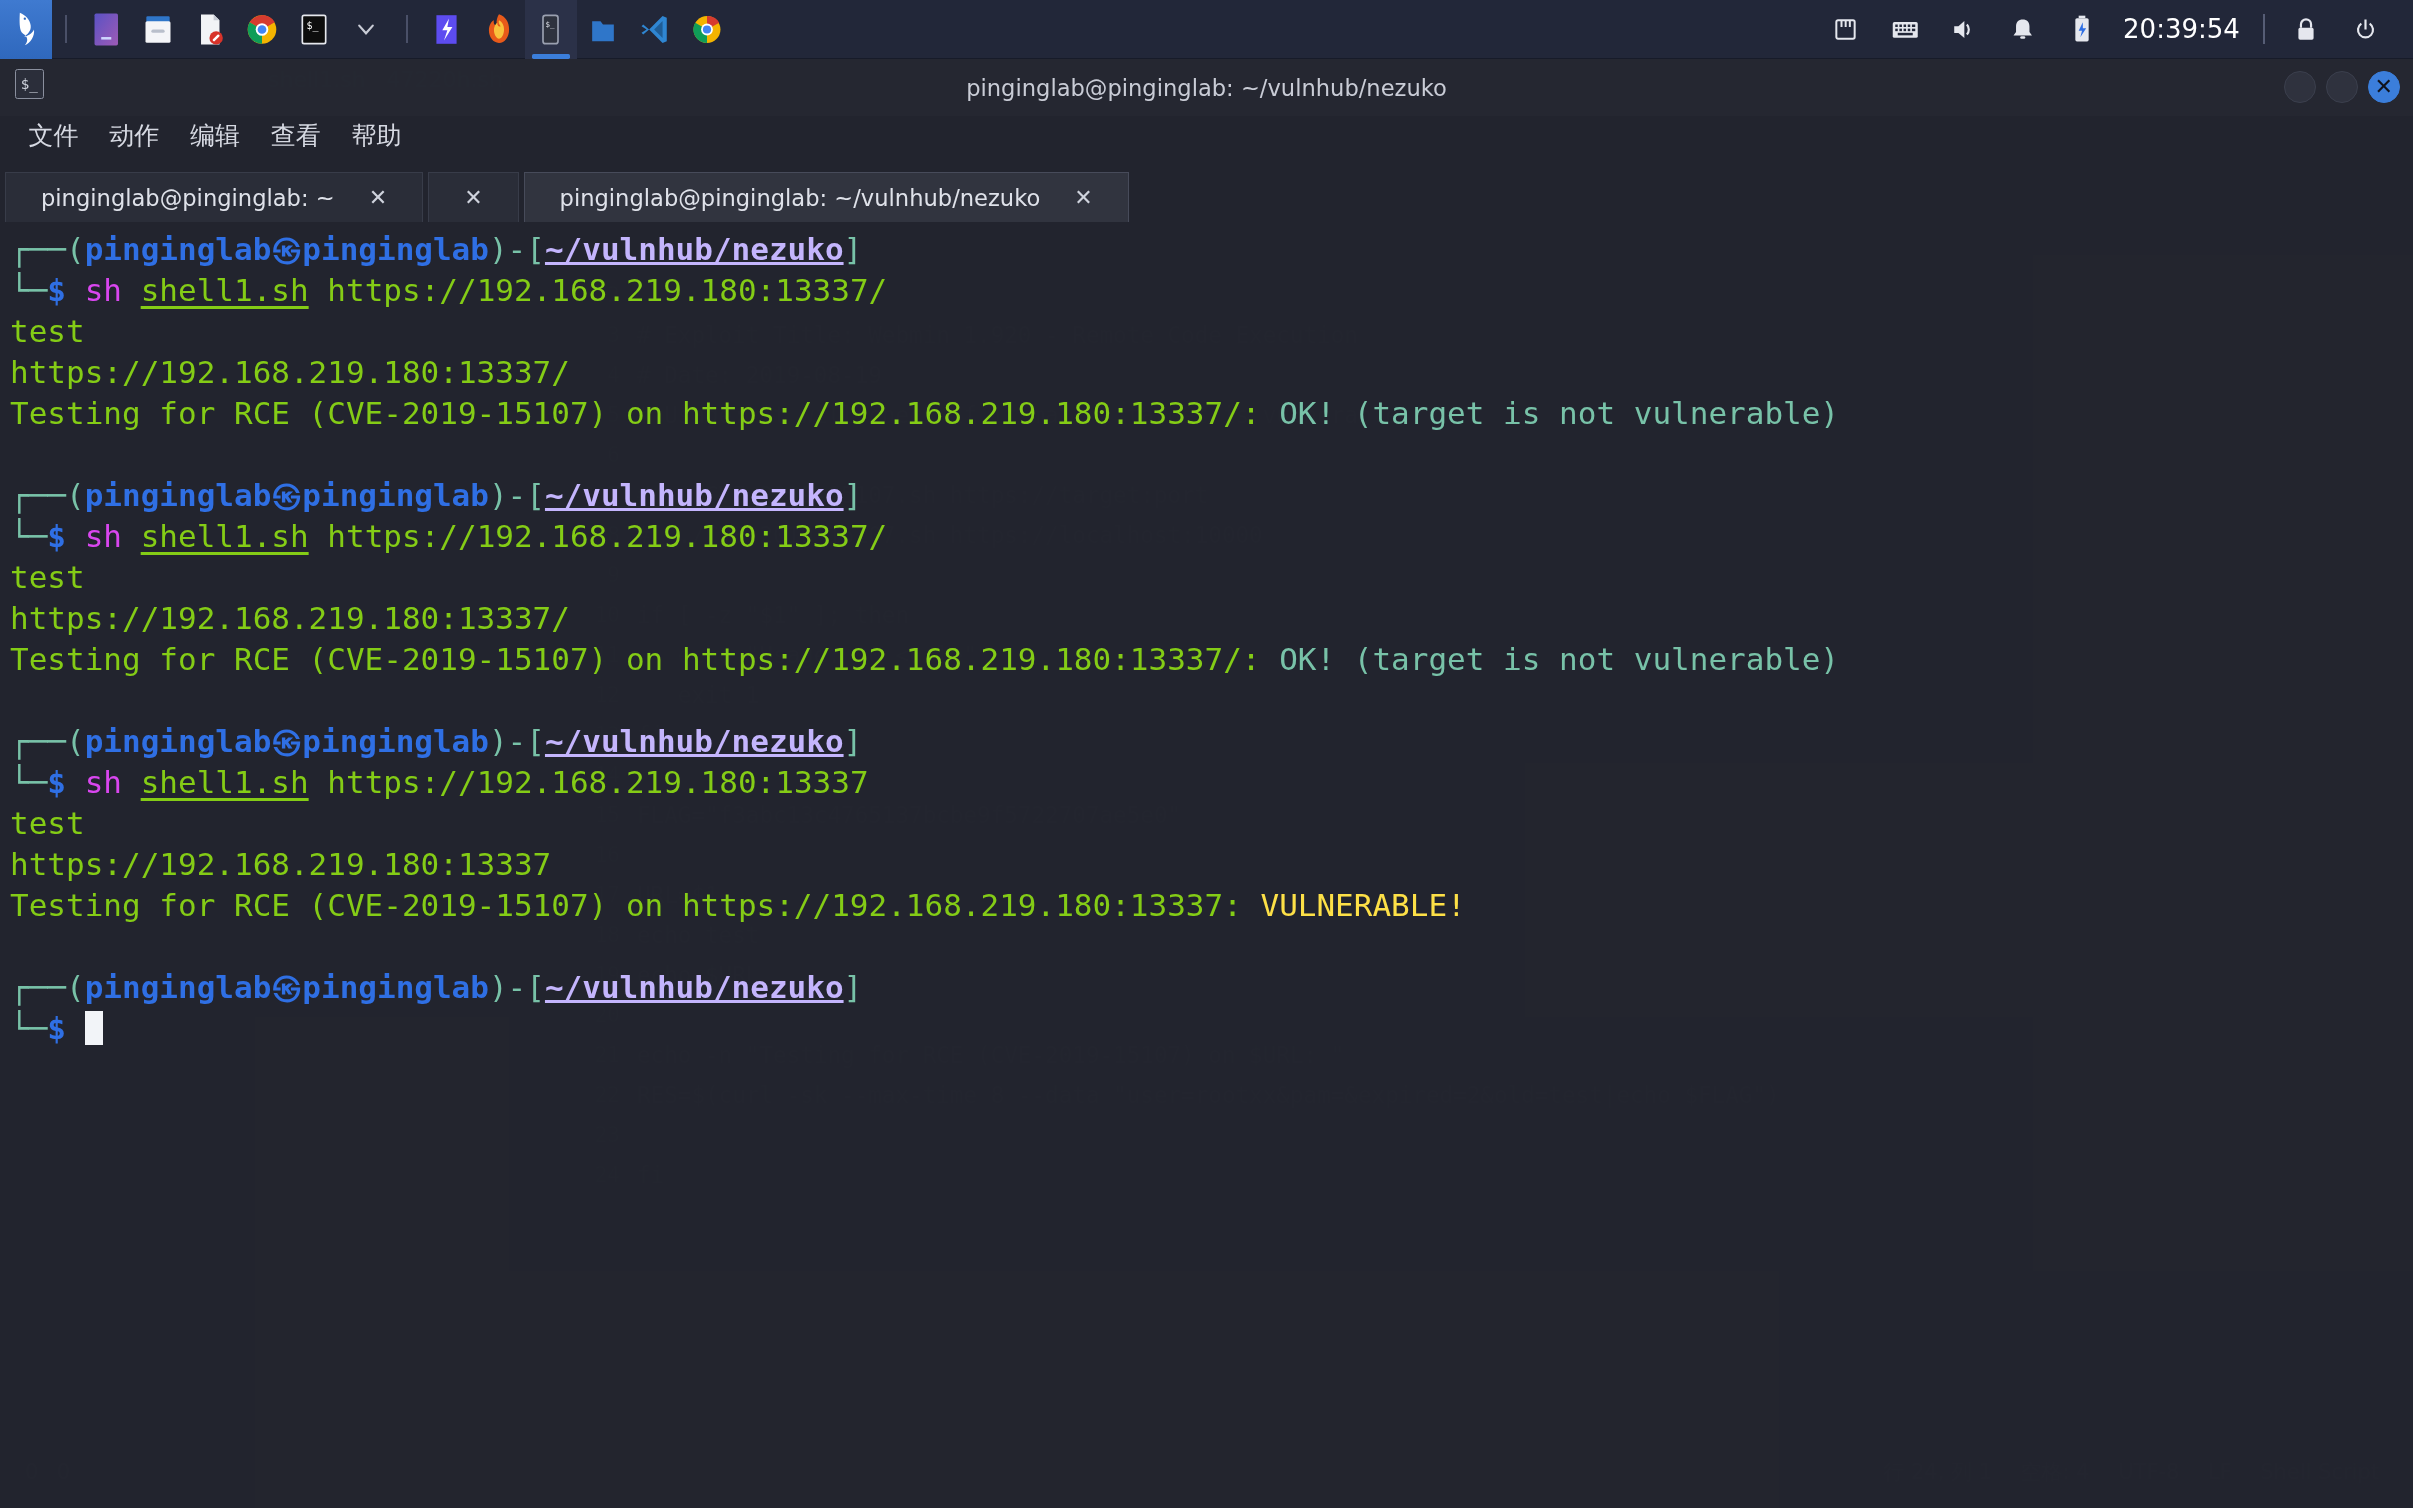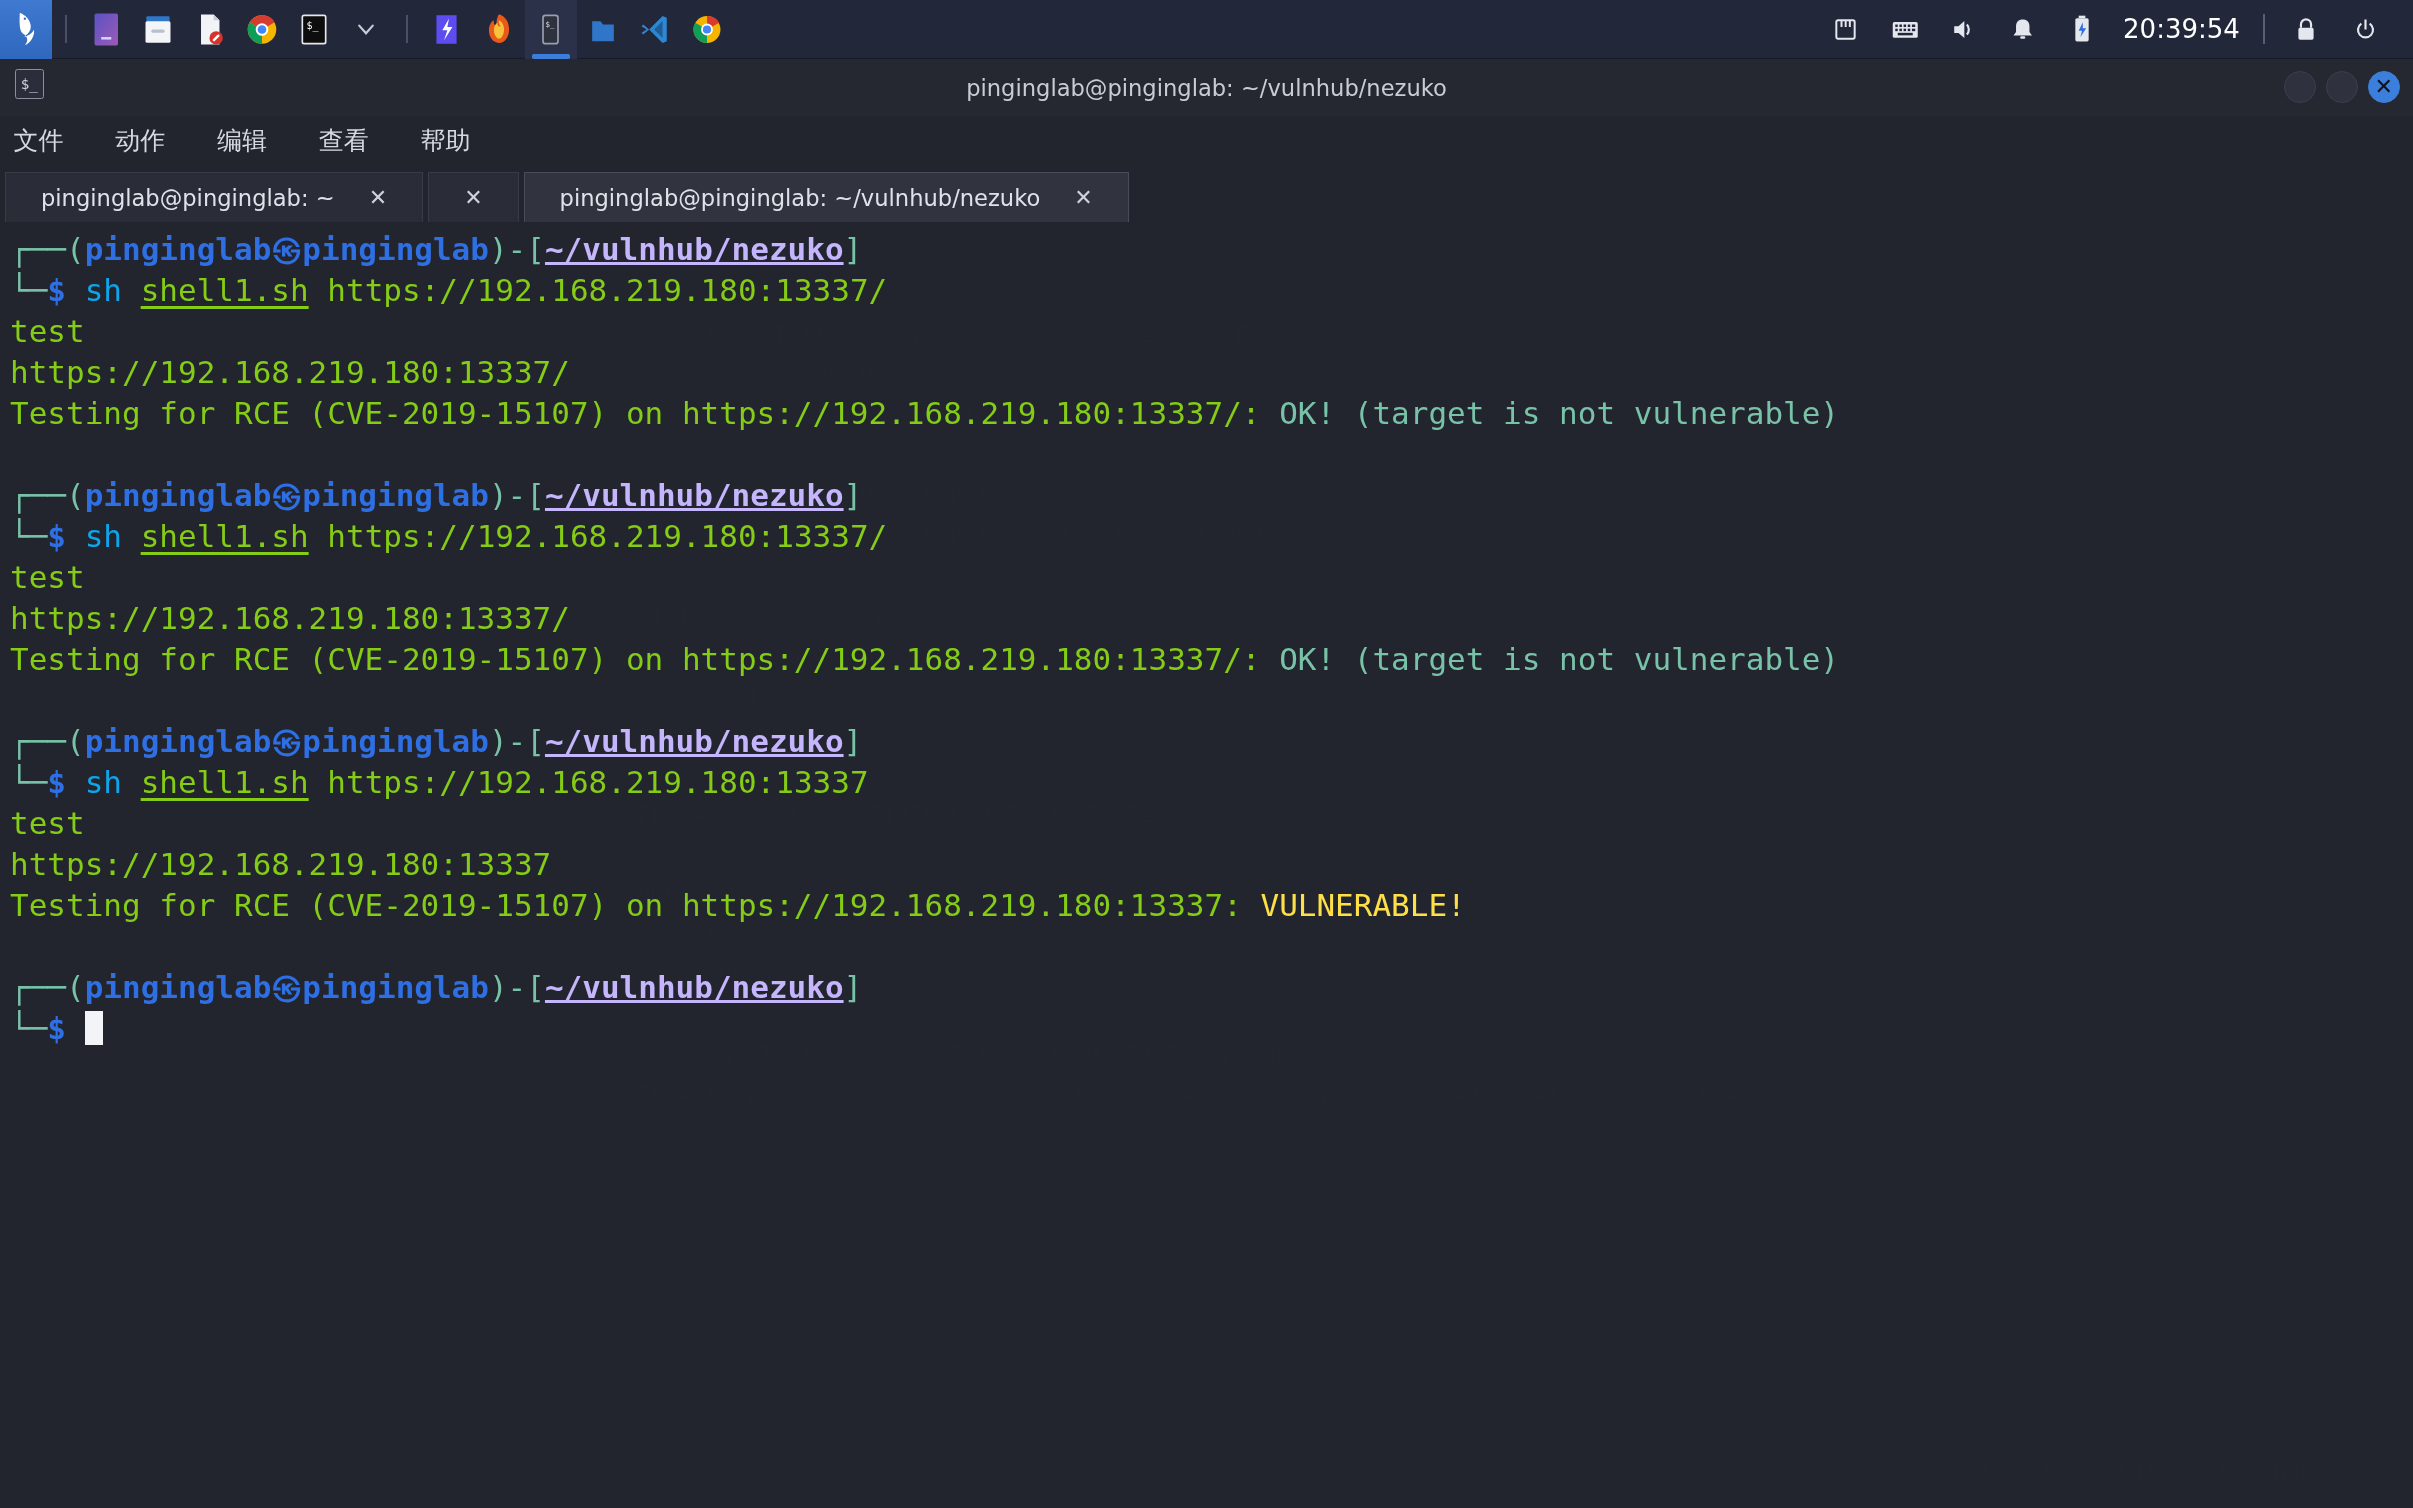--- a/index.html
+++ b/index.html
@@ -109,22 +109,22 @@
   .wbtns { position: absolute; right: 13.4px; top: 11.7px; display: flex; gap: 10px; align-items:center;}
   .wbtn { width: 32px; height: 32px; border-radius: 50%; background: #2f323e; border: 0.8px solid #3b3f4d; }
   .wbtn.close {
     background: #3b7edb; border-color:#3b7edb;
     display:flex; align-items:center; justify-content:center;
     color: #10131c; font-size: 22px; font-weight: bold;
     font-family:"DejaVu Sans", sans-serif; line-height:1;
   }
 
   #menubar {
-    height: 49px; display: flex; align-items: center;
-    gap: 25px;
+    height: 49px; display: flex; align-items: flex-start;
+    padding-left: 15px; gap: 4px;
   }
   .menu-item {
     color: #d6d9e2; font-size: 25px;
     font-family: "DejaVu Sans", sans-serif;
     padding: 3.4px 13.4px; border-radius: 2.5px;
   }
 
   #tabbar {
     height: 57px; display: flex; align-items: flex-end;
     padding: 0 5px; gap: 0;
@@ -151,21 +151,21 @@
     font-size: 31px;
     line-height: 41px;
     color: #e8eaf0;
     white-space: pre-wrap;
     word-break: break-all;
     overflow: hidden;
   }
   .ln { white-space: pre-wrap; }
   .blue  { color: #2f6fe4; font-weight: bold; }
   .teal  { color: #78c2a8; }
-  .green { color: #0ea5e9; }
+  .green { color: #d946ef; }
   .white { color: #84cc16; }
   .whiteb{ color: #c4b5fd; font-weight: bold; text-decoration: underline; }
   .ul    { text-decoration: underline; text-underline-offset: 5px; }
   .red   { color: #fde047; }
   .cursor {
     display: inline-block; width: 18.4px; height: 34px;
     background: #f2f4f8; vertical-align: -5.9px;
   }
   .gap { height: 41px; }
 </style>

